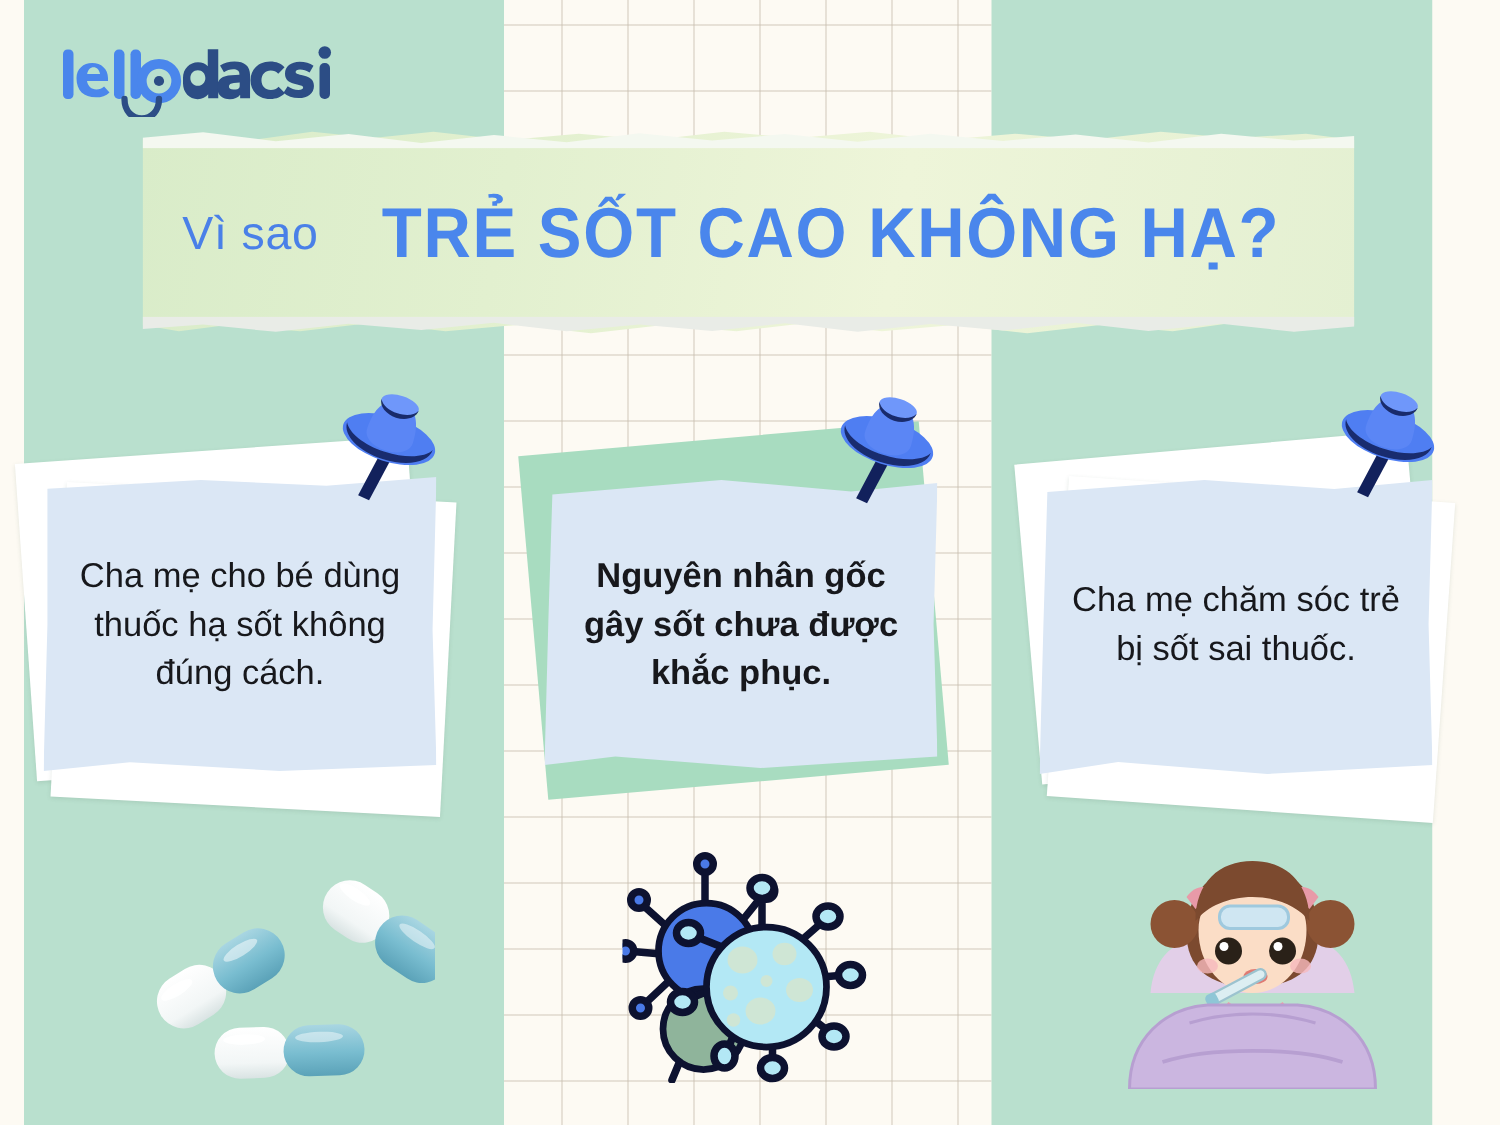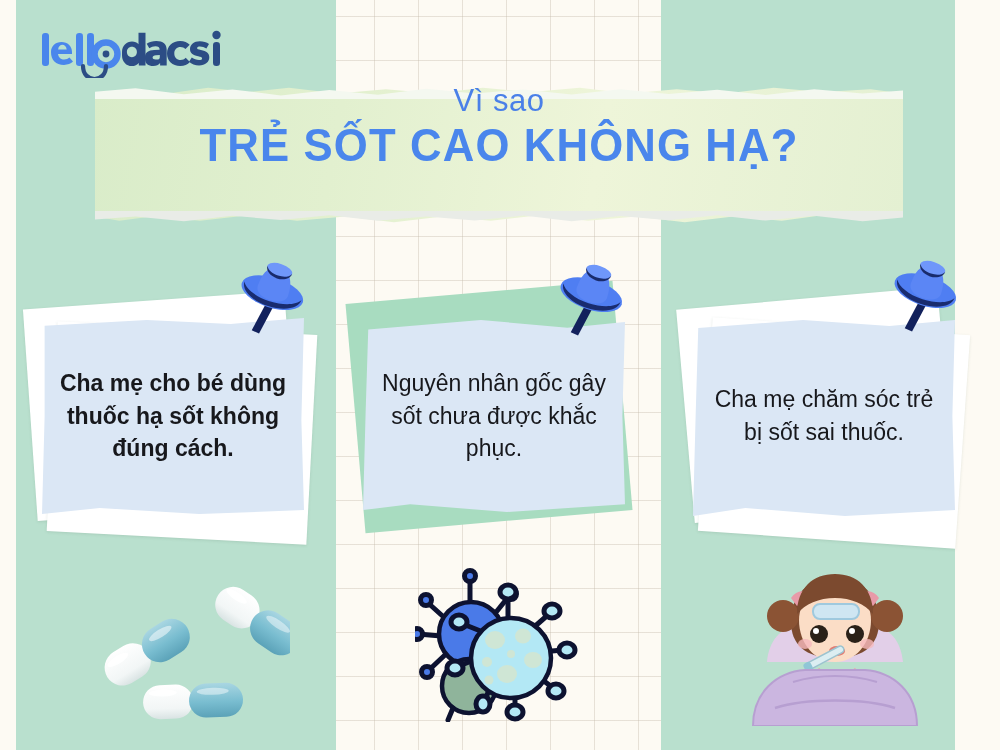--- a/index.html
+++ b/index.html
@@ -110,46 +110,45 @@
   .banner-tear.bot {
     bottom: 2px;
     background: #e9ece7;
     -webkit-clip-path: polygon(0% 0%,100% 0%,100% 55%,95% 85%,89% 40%,83% 80%,77% 35%,71% 78%,65% 42%,59% 85%,53% 38%,47% 80%,41% 45%,35% 82%,29% 35%,23% 75%,17% 40%,11% 85%,5% 45%,0% 70%);
     clip-path: polygon(0% 0%,100% 0%,100% 55%,95% 85%,89% 40%,83% 80%,77% 35%,71% 78%,65% 42%,59% 85%,53% 38%,47% 80%,41% 45%,35% 82%,29% 35%,23% 75%,17% 40%,11% 85%,5% 45%,0% 70%);
   }
   .banner-inner {
     position: absolute;
     inset: 0;
     display: flex;
-    flex-direction: column;
     align-items: center;
-    justify-content: flex-start;
-    gap: 4px;
+    justify-content: center;
+    gap: 20px;
   }
   .kicker {
     font-size: 31px;
     color: #4a80e8;
     letter-spacing: 0.5px;
     font-weight: 400;
     line-height: 1;
   }
   .headline {
     font-size: 47px;
     font-weight: 700;
     color: #4a86ec;
     letter-spacing: 1.2px;
     line-height: 1.05;
     transform: scaleX(0.93);
     white-space: nowrap;
   }
 
   
   .card-group { position: absolute; }
-  .card-group.c1 { left: 26px;  top: 258px; width: 300px; height: 300px; font-weight: bold; }
-  .card-group.c2 { left: 355px; top: 258px; width: 290px; height: 300px; }
+  .card-group.c1 { left: 13px;  top: 258px; width: 300px; height: 300px; }
+  .card-group.c2 { left: 355px; top: 258px; width: 290px; height: 300px; font-weight: bold; }
   .card-group.c3 { left: 675px; top: 258px; width: 300px; height: 300px; }
 
   .paper-back {
     position: absolute;
     background: #ffffff;
     box-shadow: 0 1px 3px rgba(80,110,95,0.16);
   }
   .paper-back.mint { background: #a8dcc0; box-shadow: none; }
 
   .note {

